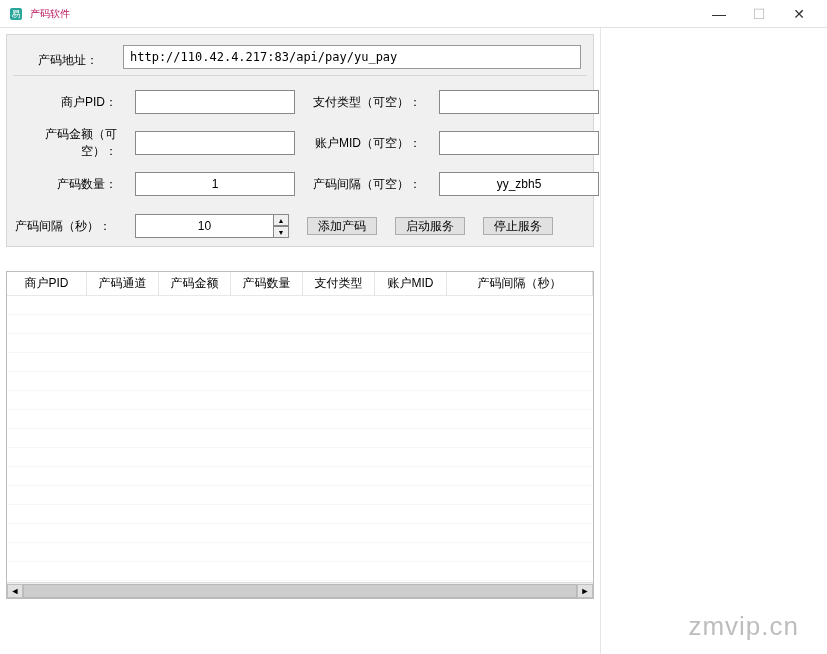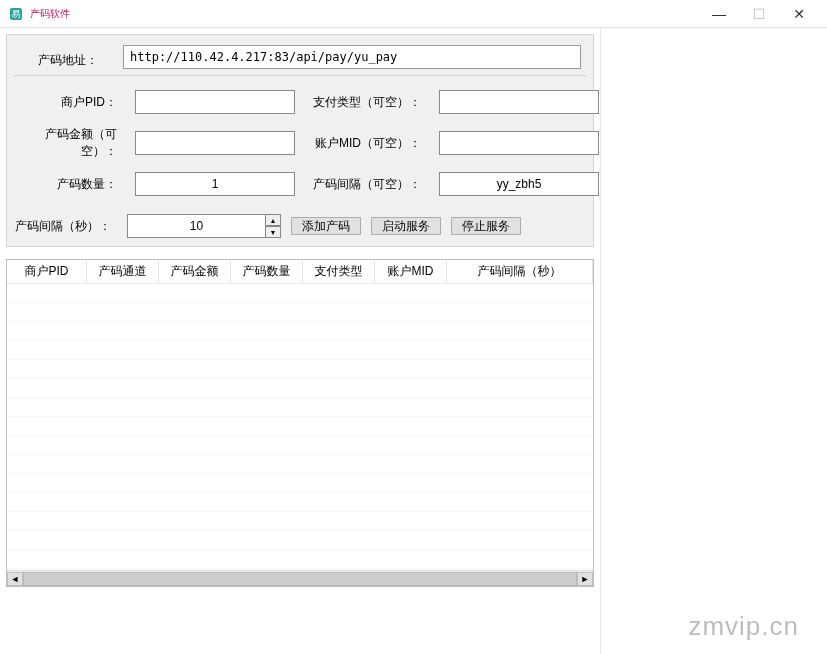--- a/index.html
+++ b/index.html
@@ -125,35 +125,35 @@
   font-size: 7px;
   line-height: 1;
   border: 1px solid #888;
   background: #efefef;
   cursor: pointer;
   padding: 0;
 }
 .action-row {
   display: flex;
   align-items: center;
-  gap: 10px;
+  gap: 18px;
   margin-top: 2px;
 }
 .action-row .lbl2 { width: 104px; text-align: right; padding-right: 6px; }
 .btn {
   height: 18px;
   width: 70px;
   background: #e1e1e1;
   border: 1px solid #adadad;
   font-size: 12px;
   cursor: pointer;
 }
 
 .table-wrap {
-  margin-top: 12px;
+  margin-top: 24px;
   border: 1px solid #bcbcbc;
   background: #15803d;
   height: 328px;
   display: flex;
   flex-direction: column;
 }
 .thead {
   display: flex;
   height: 24px;
   background: #fff;

